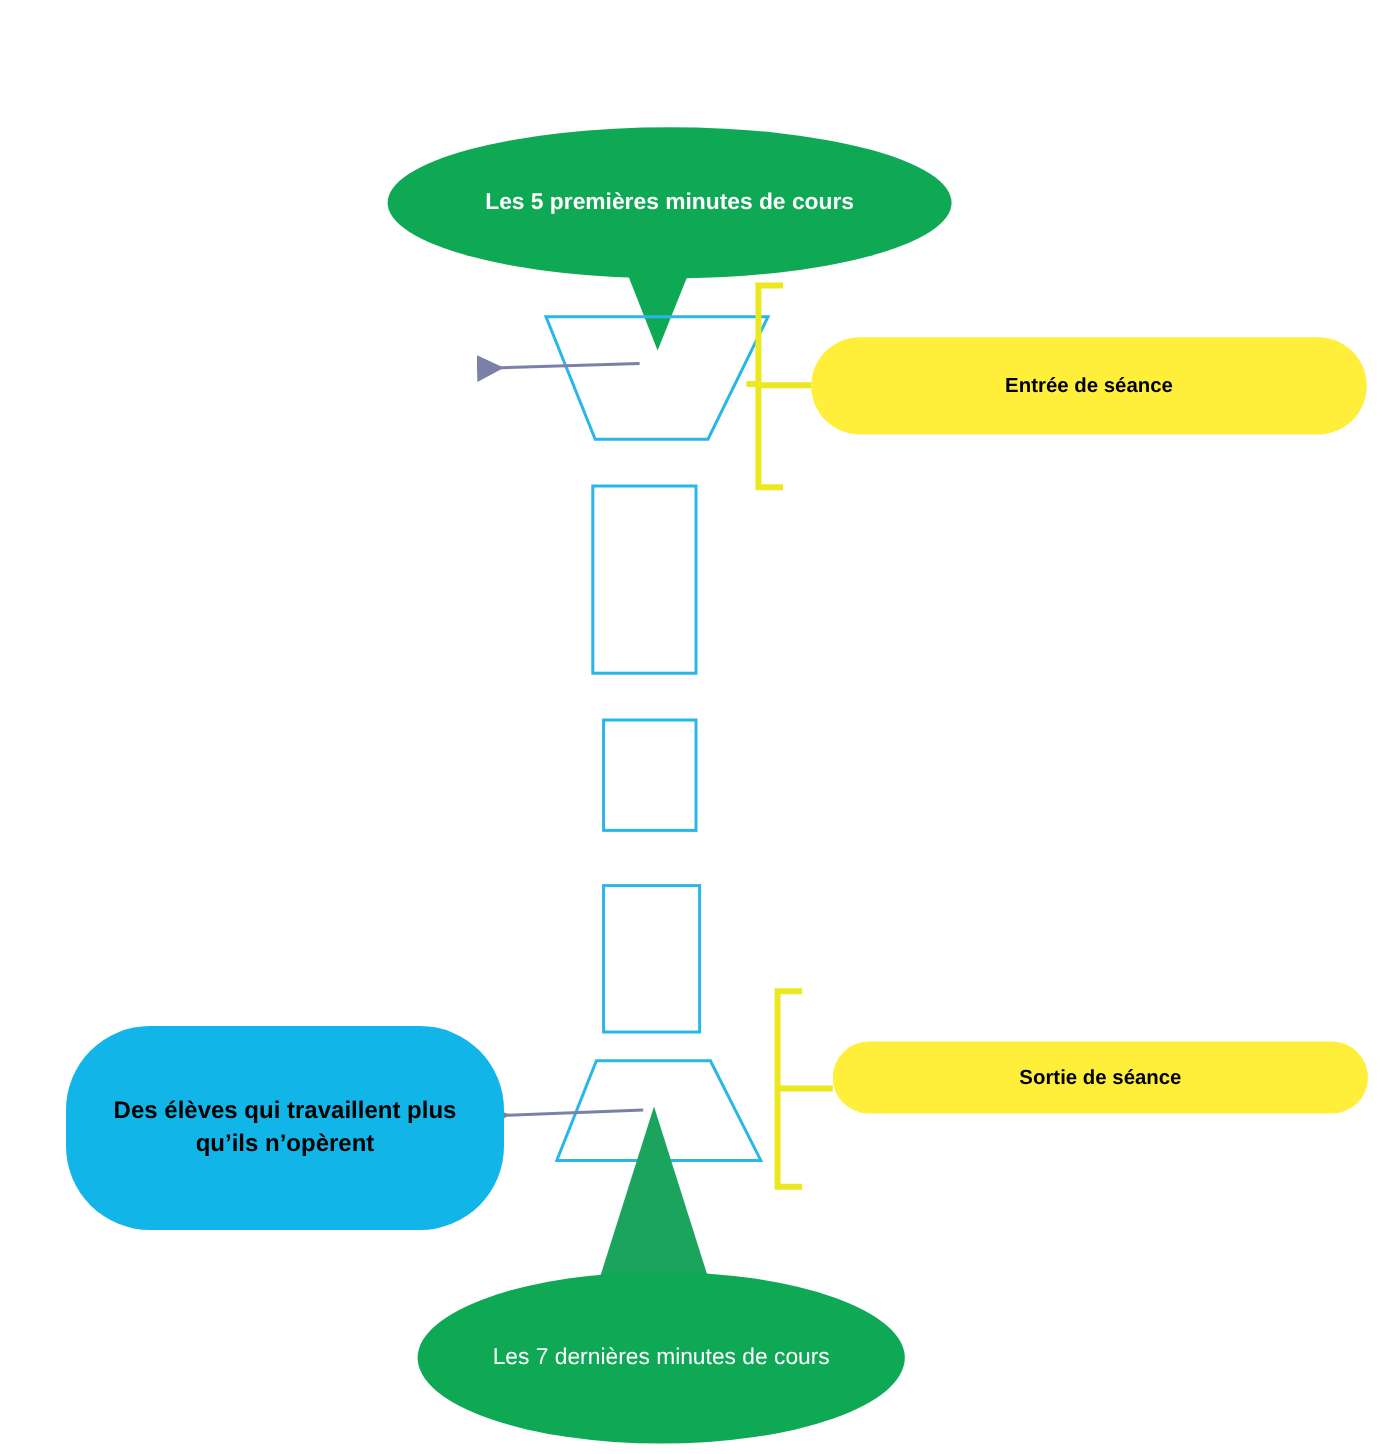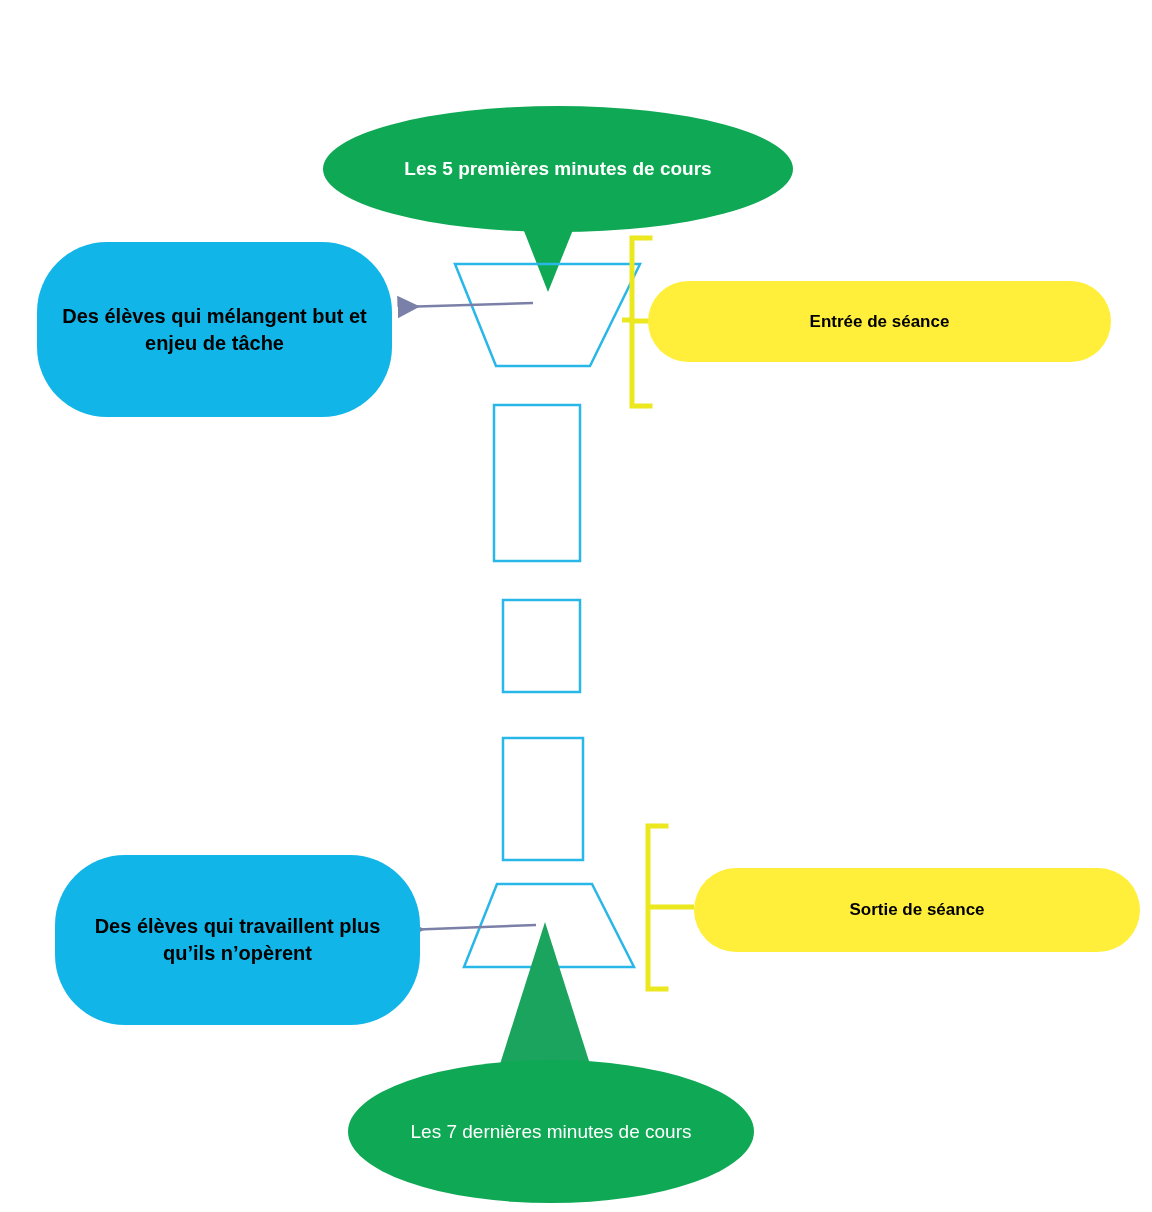--- a/index.html
+++ b/index.html
@@ -114,33 +114,30 @@
     </defs>
     <line x1="533" y1="303" x2="400" y2="307" stroke="#7b80a8" stroke-width="2.5" marker-end="url(#arrow-left)"></line>
     <line x1="536" y1="925" x2="405" y2="930" stroke="#7b80a8" stroke-width="2.5" marker-end="url(#arrow-left)"></line>
   </svg>
 
 
   <div class="node ellipse-green" style="left:323px; top:106px; width:470px; height:126px;align-items:center;">
     <span>Les 5 premières minutes de cours</span>
   </div>
 
-  <div class="node callout-blue" style="left:37px; top:242px; width:355px; height:175px;">
-    <span>Des élèves qui mélangent but et enjeu de tâche</span>
-  </div>
 
-  <div class="node pill-yellow" style="left:648px; top:281px; width:463px; height:81px;">
+  <div class="node pill-yellow" style="left:676px; top:281px; width:463px; height:81px;">
     <span>Entrée de séance</span>
   </div>
 
   <div class="node callout-blue" style="left:55px; top:855px; width:365px; height:170px;">
     <span>Des élèves qui travaillent plus qu’ils n’opèrent</span>
   </div>
 
-  <div class="node pill-yellow" style="left:694px; top:868px; width:446px; height:84px;">
+  <div class="node pill-yellow" style="left:694px; top:868px; width:446px; height:60px;">
     <span>Sortie de séance</span>
   </div>
 
   <div class="node ellipse-green thin" style="left:348px; top:1060px; width:406px; height:143px;">
     <span>Les 7 dernières minutes de cours</span>
   </div>
 
 </div>
 
 </body></html>

